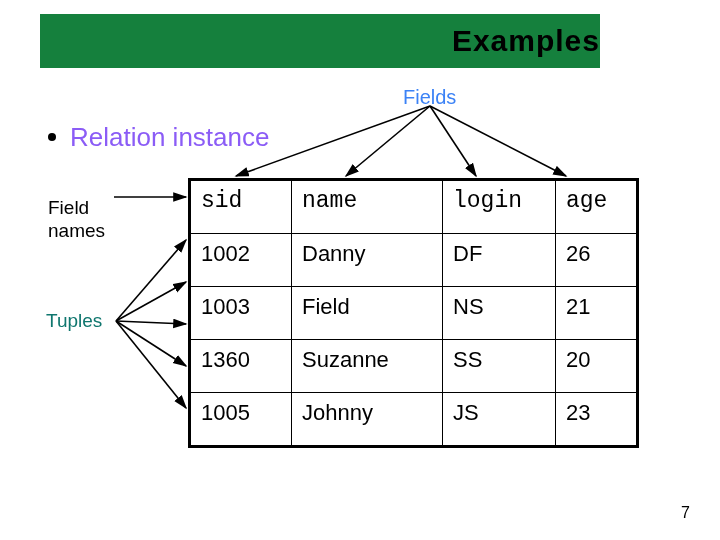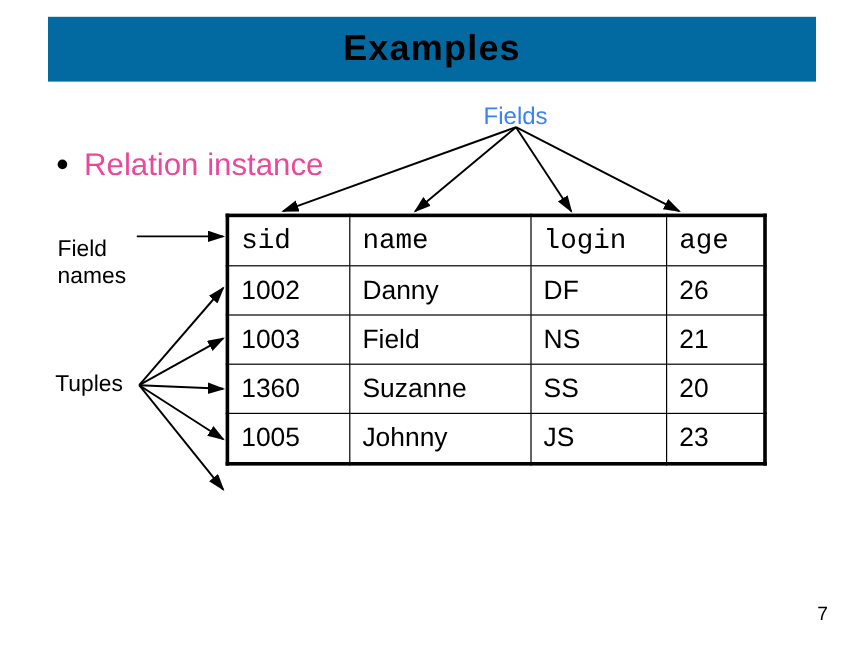--- a/index.html
+++ b/index.html
@@ -9,47 +9,47 @@
     height: 540px;
     background: #fff;
     font-family: Arial, Helvetica, sans-serif;
     position: relative;
     overflow: hidden;
   }
   .title-bar {
     position: absolute;
     left: 40px;
     top: 14px;
-    width: 640px;
+    width: 560px;
     height: 54px;
-    background: #0369a1;
+    background: #15803d;
     display: flex;
     align-items: center;
-    justify-content: center;
+    justify-content: flex-end;
   }
   .title-text {
     font-family: "Arial Black", Arial, sans-serif;
     font-weight: 900;
     font-size: 30px;
     color: #000;
     letter-spacing: 1px;
   }
   .fields-label {
     position: absolute;
     left: 403px;
     top: 86px;
     font-size: 20px;
     color: #3b82f6;
   }
   .bullet-line {
     position: absolute;
     left: 48px;
     top: 122px;
     font-size: 26px;
-    color: #ec4899;
+    color: #8b5cf6;
   }
   .bullet-line .dot {
     display: inline-block;
     width: 8px;
     height: 8px;
     background: #000;
     border-radius: 50%;
     vertical-align: middle;
     margin-right: 14px;
     margin-bottom: 4px;
@@ -61,32 +61,32 @@
     font-size: 19px;
     color: #000;
     line-height: 1.2;
     width: 80px;
   }
   .tuples-label {
     position: absolute;
     left: 46px;
     top: 310px;
     font-size: 19px;
-    color: #000000;
+    color: #0f766e;
   }
   .data-table {
     position: absolute;
     left: 188px;
     top: 178px;
     border-collapse: collapse;
     border: 3px solid #000;
   }
   .data-table th, .data-table td {
     border: 1.5px solid #000;
-    padding: 6px 12px 6px 10px;
+    padding: 6px 12px 18px 10px;
     text-align: left;
     font-size: 22px;
     font-weight: normal;
     color: #000;
     height: 28px;
     box-sizing: content-box;
   }
   .data-table th {
     font-family: "Courier New", monospace;
     font-size: 23px;

